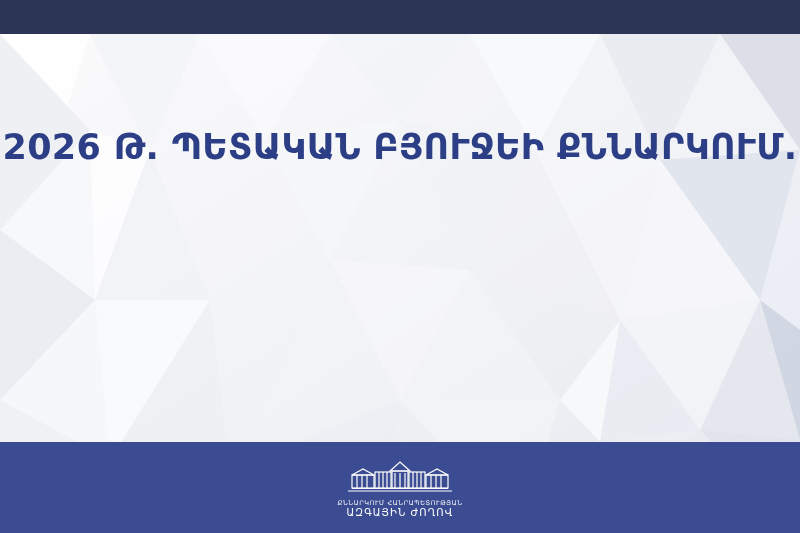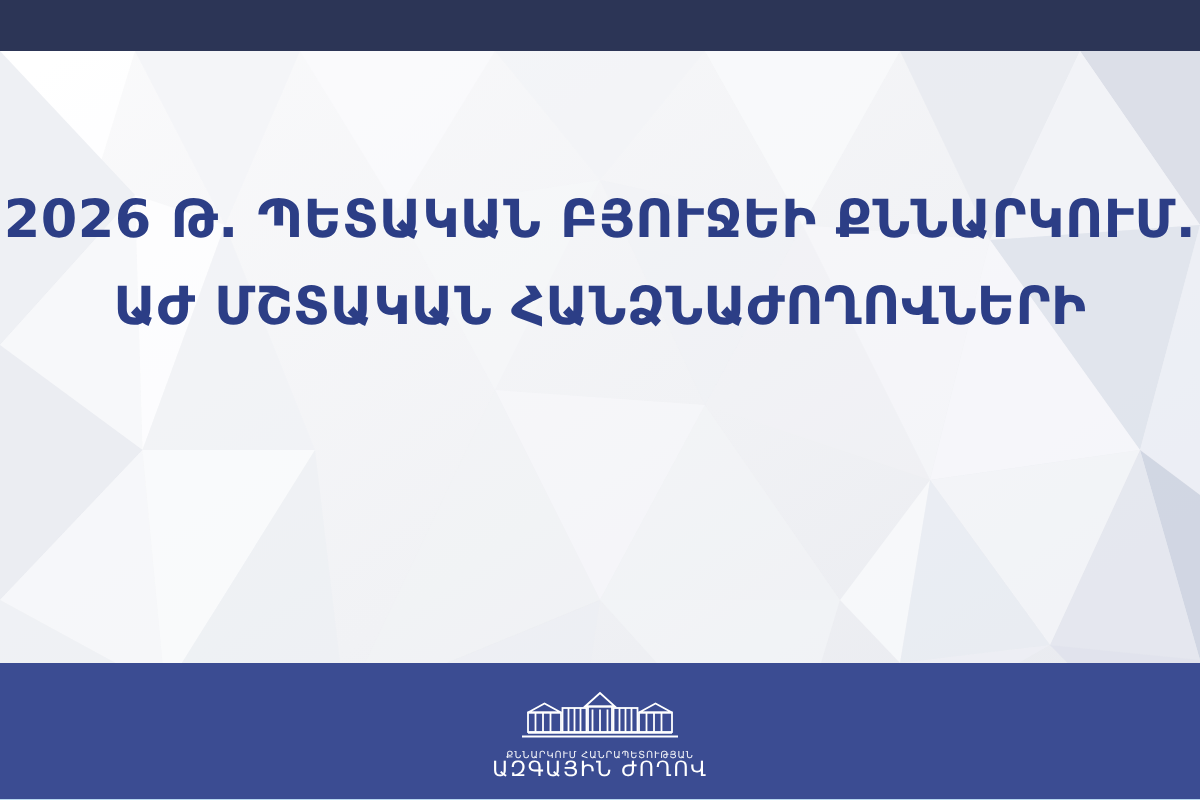--- a/index.html
+++ b/index.html
@@ -58,21 +58,21 @@
   .emblem-caption {
     margin-top: 3px;
     text-align: center;
     color: #ffffff;
     font-size: 7.5px;
     letter-spacing: 0.6px;
     line-height: 10px;
     font-family: "DejaVu Sans", sans-serif;
   }
   .emblem-caption div:first-child { font-size: 6.5px; opacity: 0.95; }
-  .emblem-caption div:last-child { font-size: 14px; letter-spacing: 1.1px; }
+  .emblem-caption div:last-child { font-size: 10px; letter-spacing: 1.1px; }
   
   .headline {
     position: absolute;
     left: 0;
     top: 118px;
     width: 800px;
     z-index: 7;
     text-align: center;
     color: #2c3e86;
     font-family: "DejaVu Sans", sans-serif;
@@ -136,21 +136,20 @@
     <polygon points="560,400 620,320 600,442" fill="#fafbfc" opacity="0.75"></polygon>
     <polygon points="520,533 600,442 700,430" fill="#eef0f5" opacity="0.7"></polygon>
     <polygon points="535,150 660,160 620,320" fill="#f8f9fb" opacity="0.6"></polygon>
     <polygon points="470,270 535,150 620,320" fill="#f1f2f6" opacity="0.45"></polygon>
   </svg>
 
   <div class="top-band"></div>
 
   <div class="headline">
     <span class="line">2026 Թ. ՊԵՏԱԿԱՆ ԲՅՈՒՋԵԻ ՔՆՆԱՐԿՈՒՄ.</span>
-    <span class="line">ԱԺ ՄՇՏԱԿԱՆ ՀԱՆՁՆԱԺՈՂՈՎՆԵՐԻ</span>
   </div>
 
   <div class="bottom-bar">
     <div class="bottom-bar-inner">
       <svg class="emblem-svg" width="112" height="36" viewBox="0 0 112 36">
         <g fill="none" stroke="#ffffff" stroke-width="1.2">
 
           <line x1="4" y1="32" x2="108" y2="32"></line>
           <line x1="8" y1="29.5" x2="104" y2="29.5"></line>
 

